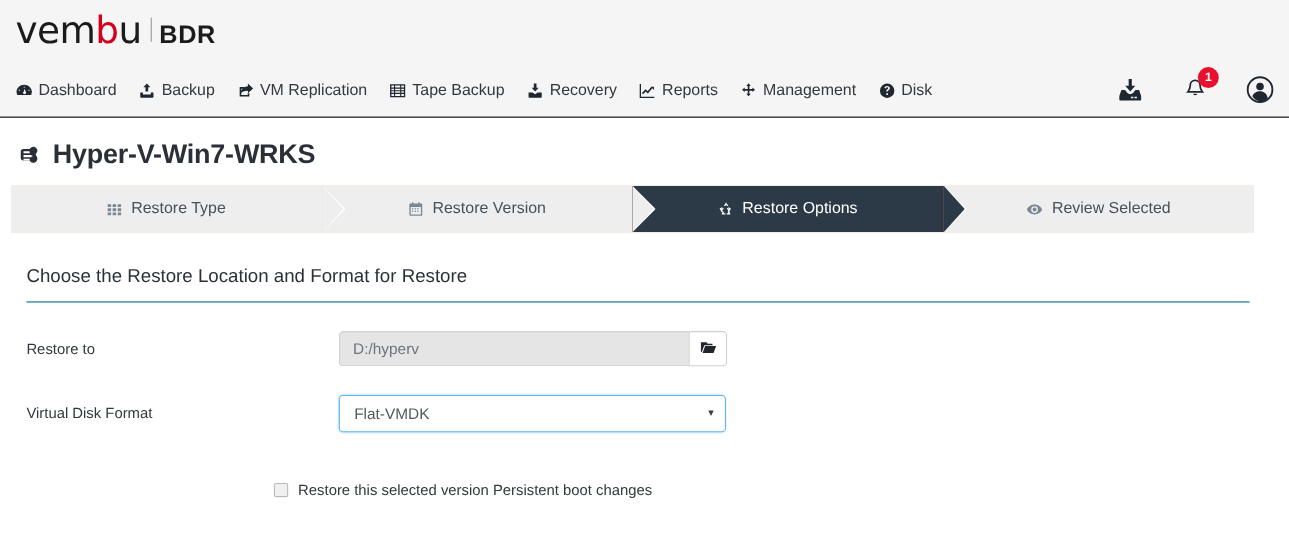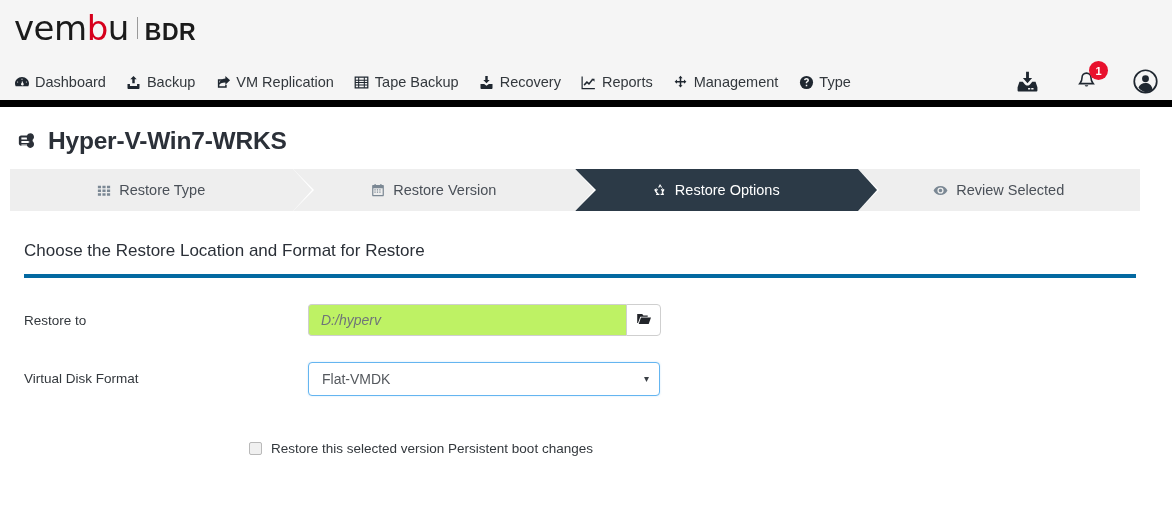--- a/index.html
+++ b/index.html
@@ -11,21 +11,21 @@
     height: 508px;
     background: #ffffff;
     font-family: "Liberation Sans", sans-serif;
     color: #33383d;
     overflow: hidden;
   }
 
   
   .header {
     background: #f5f5f5;
-    border-bottom: 7px solid #000000;
+    border-bottom: 1px solid #000000;
     height: 107px;
     position: relative;
     box-sizing: border-box;
   }
   .logo {
     position: absolute;
     left: 14px;
     top: 8px;
     display: flex;
     align-items: baseline;
@@ -187,21 +187,21 @@
 
   
   .content {
     padding: 0 36px 0 24px;
   }
   .section-title {
     font-size: 17px;
     color: #2b3038;
     margin-top: 30px;
     padding-bottom: 13px;
-    border-bottom: 4px solid #0369a1;
+    border-bottom: 1px solid #0369a1;
     font-weight: normal;
   }
   .form-row {
     display: flex;
     align-items: flex-start;
     margin-top: 26px;
   }
   .form-label {
     width: 284px;
     flex: 0 0 284px;
@@ -217,23 +217,22 @@
     width: 318px;
     height: 32px;
     box-sizing: border-box;
     border: 1px solid #cfcfcf;
     border-right: none;
     border-radius: 4px 0 0 4px;
     padding: 0 12px;
     font-size: 14px;
     color: #6f7479;
     font-family: "Liberation Sans", sans-serif;
-    background: #bef264;
+    background: #e5e5e5;
     outline: none;
-    font-style: italic;
   }
   .browse-btn {
     width: 35px;
     height: 32px;
     box-sizing: border-box;
     border: 1px solid #cfcfcf;
     border-radius: 0 4px 4px 0;
     background: #ffffff;
     display: flex;
     align-items: center;
@@ -385,21 +384,21 @@
       <span>Management</span>
     </div>
 
     <div class="nav-item">
       <span class="nav-icon">
         <svg width="15" height="15" viewBox="0 0 16 16">
             <circle cx="8" cy="8" r="7" fill="currentColor"></circle>
             <path fill="#f5f5f5" d="M8 3.3c-1.5 0-2.5.8-2.7 2.1l1.5.3c.1-.6.5-1 1.2-1 .6 0 1 .4 1 .9 0 .4-.2.6-.8 1-.8.5-1 .9-1 1.7v.4h1.5v-.3c0-.4.1-.6.7-1 .9-.6 1.2-1 1.2-1.9 0-1.3-1-2.2-2.6-2.2zM7.2 10.5h1.6v1.6H7.2z"></path>
           </svg>
       </span>
-      <span>Type</span>
+      <span>Disk</span>
     </div>
 
   </div>
 
   <div class="header-right">
     <div class="hr-icon">
       <svg width="23" height="23" viewBox="0 0 16 16">
           <path fill="currentColor" d="M7 1.2v4.3H4.8L8 9.2l3.2-3.7H9V1.2H7z"></path>
           <path fill="currentColor" d="M2.4 8.2L1.1 12v2.3c0 .4.3.6.6.6h12.6c.3 0 .6-.2.6-.6V12l-1.3-3.8h-2.3l-1.4 1.7c-.5.6-1.1.9-1.9.9s-1.4-.3-1.9-.9L4.7 8.2H2.4zm8.2 4.3h1.6v1H10.6v-1zm-2.2 0h1.5v1H8.4v-1z"></path>
         </svg>

